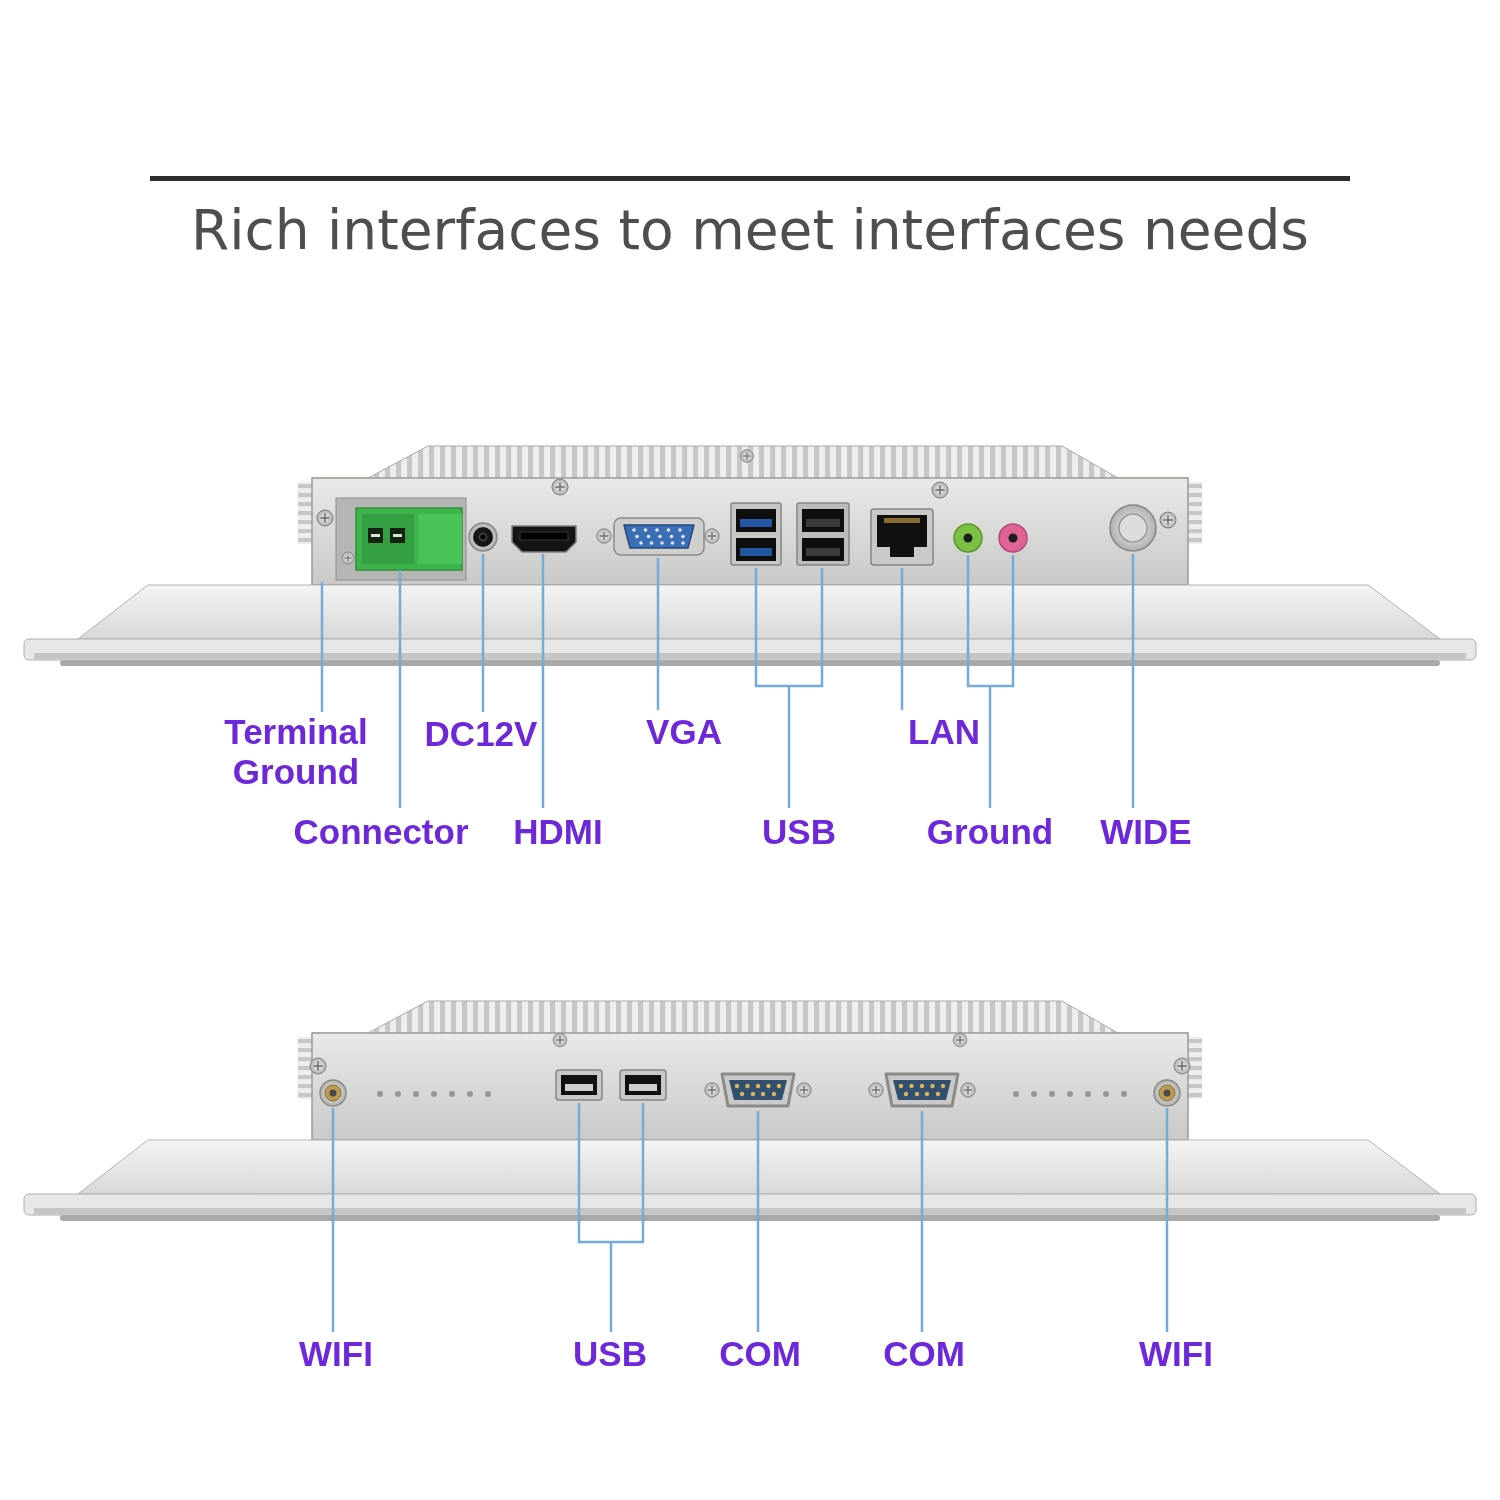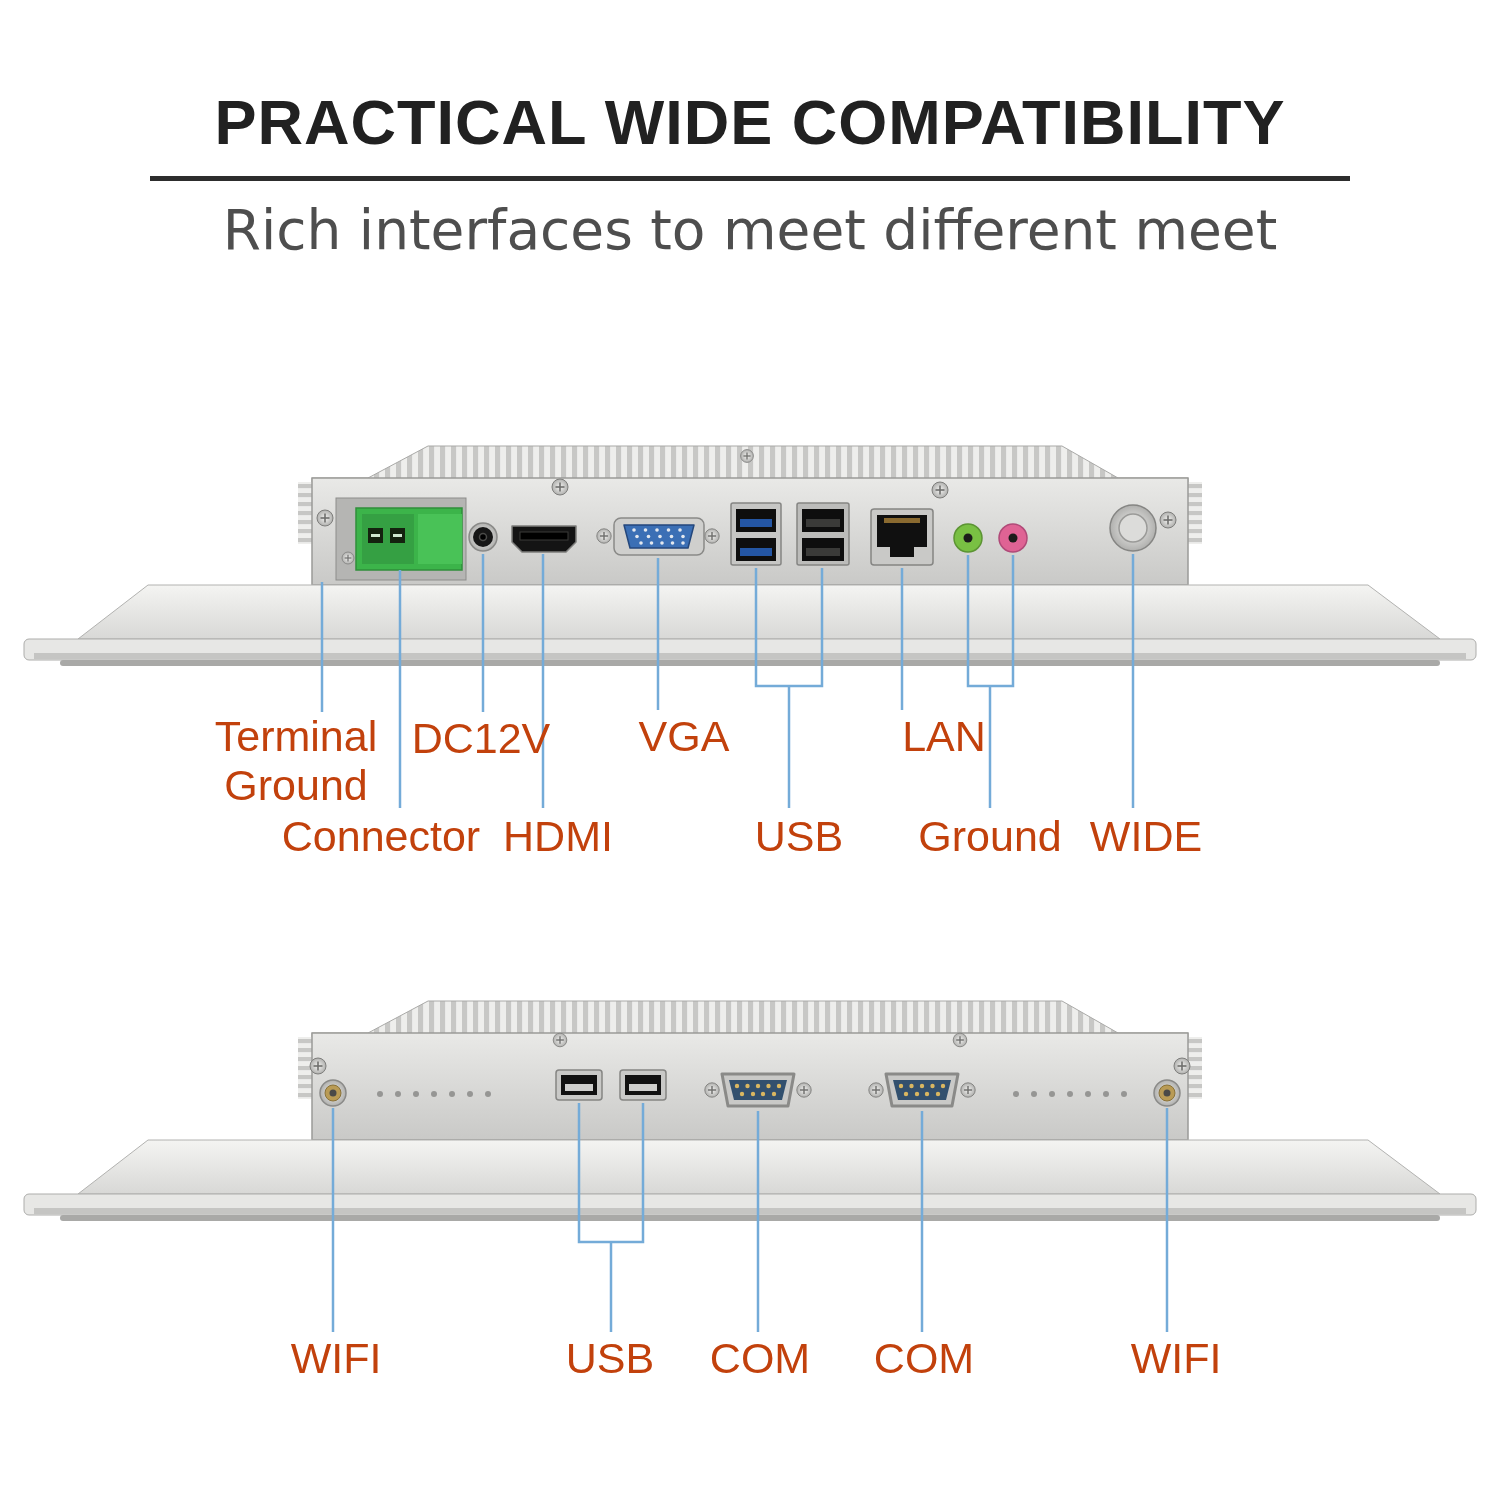--- a/index.html
+++ b/index.html
@@ -6,32 +6,31 @@
   html,body { width:1500px; height:1500px; background:#ffffff; }
   body { font-family:"Liberation Sans", sans-serif; position:relative; overflow:hidden; }
   .page { position:absolute; inset:0; }
   .title { position:absolute; top:86px; left:0; width:100%; text-align:center;
            font-size:63px; font-weight:700; color:#212121; letter-spacing:1px; }
   .title-rule { position:absolute; top:176px; left:150px; width:1200px; height:5px; background:#2d2d2d; }
   .subtitle { position:absolute; top:198px; left:0; width:100%; text-align:center;
               font-size:55px; font-weight:400; color:#4e4e4e;
               font-family:"DejaVu Sans","Liberation Sans",sans-serif; }
   svg.scene { position:absolute; top:0; left:0; pointer-events:none; }
-  .label { position:absolute; transform:translateX(-50%); font-weight:400; font-size:43px;
-           color:#c2410c; text-align:center; line-height:1.14; white-space:nowrap; }
+  .label { position:absolute; transform:translateX(-50%); font-weight:700; font-size:35px;
+           color:#6d28d9; text-align:center; line-height:1.14; white-space:nowrap; }
   .label.wrap { white-space:normal; }
 </style>
 </head>
 <body>
 
 <div class="page">
 
-  <h1 class="title">PRACTICAL WIDE COMPATIBILITY</h1>
   <div class="title-rule"></div>
-  <p class="subtitle">Rich interfaces to meet different meet</p>
+  <p class="subtitle">Rich interfaces to meet interfaces needs</p>
 
   <svg class="scene" width="1500" height="1500" viewBox="0 0 1500 1500">
     <defs>
       <pattern id="finsV" width="11" height="60" patternUnits="userSpaceOnUse">
         <rect width="5.5" height="60" fill="#c7c7c5"></rect>
         <rect x="5.5" width="5.5" height="60" fill="#eeeeec"></rect>
       </pattern>
       <pattern id="finsH" width="14" height="9" patternUnits="userSpaceOnUse">
         <rect width="14" height="4.5" fill="#c7c7c5"></rect>
         <rect y="4.5" width="14" height="4.5" fill="#eeeeec"></rect>

